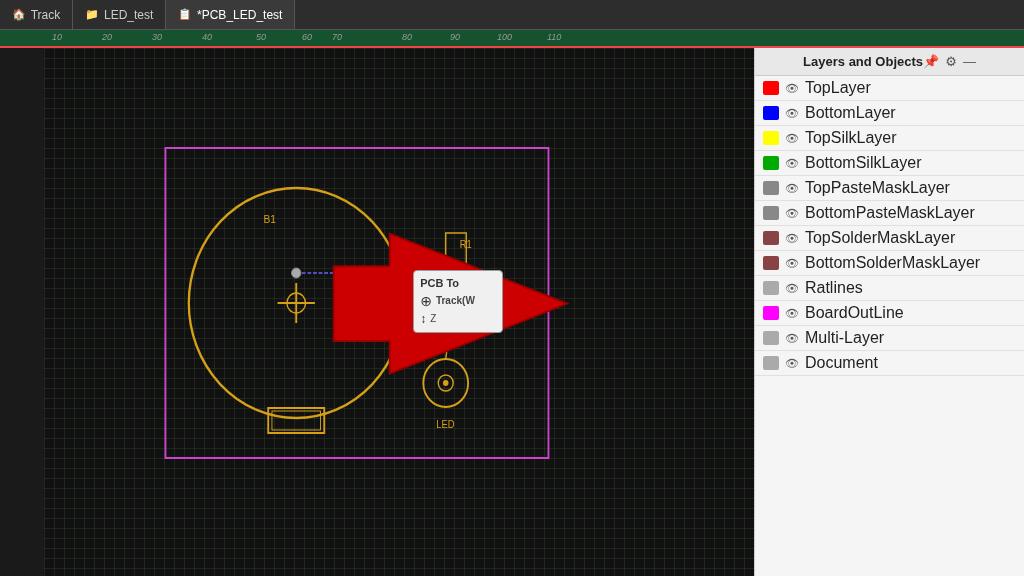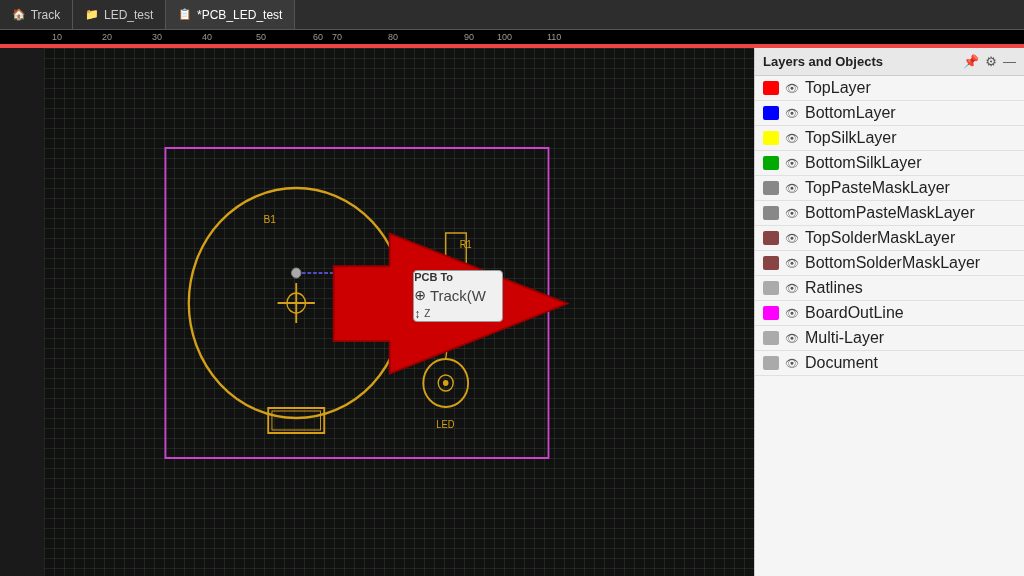--- a/index.html
+++ b/index.html
@@ -26,26 +26,27 @@
     }
     .tab.active {
       background: #3a3a3a;
       color: #fff;
     }
     .tab-icon { font-size: 11px; }
 
     
     .ruler-h {
       height: 18px;
-      background: #000000;
-      border-bottom: 4px solid #ef4444;
+      background: #14532d;
+      border-bottom: 2px solid #ef4444;
       display: flex;
       align-items: center;
       position: relative;
       overflow: hidden;
+      font-style: italic;
     }
 
     
     .main-area {
       display: flex;
       height: calc(576px - 48px);
     }
 
     
     .pcb-canvas {
@@ -76,39 +77,39 @@
     }
 
     
     .pcb-toolbar {
       position: absolute;
       top: 40%;
       left: 52%;
       background: #f0f0f0;
       border: 1px solid #999;
       border-radius: 4px;
-      padding: 0;
+      padding: 6px;
       font-size: 11px;
       color: #333;
       min-width: 90px;
     }
 
     
     .layers-panel {
       width: 270px;
       background: #f5f5f5;
       border-left: 1px solid #ccc;
       display: flex;
       flex-direction: column;
       font-size: 12px;
     }
     .layers-header {
       display: flex;
       align-items: center;
-      justify-content: space-between;
+      justify-content: center;
       padding: 6px 8px;
       background: #e8e8e8;
       border-bottom: 1px solid #ccc;
     }
     .layers-title {
       font-weight: bold;
       font-size: 13px;
       color: #222;
     }
     .header-icons {
@@ -208,24 +209,24 @@
     <span>*PCB_LED_test</span>
   </div>
 </div>
 
 <div class="ruler-h">
   <span class="ruler-num" style="left:52px">10</span>
   <span class="ruler-num" style="left:102px">20</span>
   <span class="ruler-num" style="left:152px">30</span>
   <span class="ruler-num" style="left:202px">40</span>
   <span class="ruler-num" style="left:256px">50</span>
-  <span class="ruler-num" style="left:313px">60</span>
+  <span class="ruler-num" style="left:302px">60</span>
   <span class="ruler-num" style="left:332px">70</span>
-  <span class="ruler-num" style="left:388px">80</span>
-  <span class="ruler-num" style="left:464px">90</span>
+  <span class="ruler-num" style="left:402px">80</span>
+  <span class="ruler-num" style="left:450px">90</span>
   <span class="ruler-num" style="left:497px">100</span>
   <span class="ruler-num" style="left:547px">110</span>
 </div>
 
 <div class="main-area">
 
   <div class="pcb-canvas">
     <div class="grid-bg"></div>
 
     <svg class="pcb-svg" viewBox="0 0 760 528" preserveAspectRatio="none">
@@ -263,21 +264,21 @@
     </svg>
 
     <svg class="arrow-overlay" viewBox="0 0 760 528">
       <polygon points="370,180 560,255 370,330 370,295 310,295 310,215 370,215" fill="#cc0000" stroke="#990000" stroke-width="2"></polygon>
     </svg>
 
     <div class="pcb-toolbar" style="left:52%; top:42%;">
       <div style="font-size:11px; font-weight:bold; margin-bottom:4px; color:#333;">PCB To</div>
       <div style="display:flex; align-items:center; gap:4px; margin-bottom:3px;">
         <span style="font-size:14px;">⊕</span>
-        <span style="font-size:15px; color:#444;">Track(W</span>
+        <span style="font-size:10px; color:#444;font-weight:bold;">Track(W</span>
       </div>
       <div style="display:flex; align-items:center; gap:4px;">
         <span style="font-size:12px;">↕</span>
         <span style="font-size:10px; color:#444;">Z</span>
       </div>
     </div>
   </div>
 
   <div class="layers-panel">
     <div class="layers-header">

